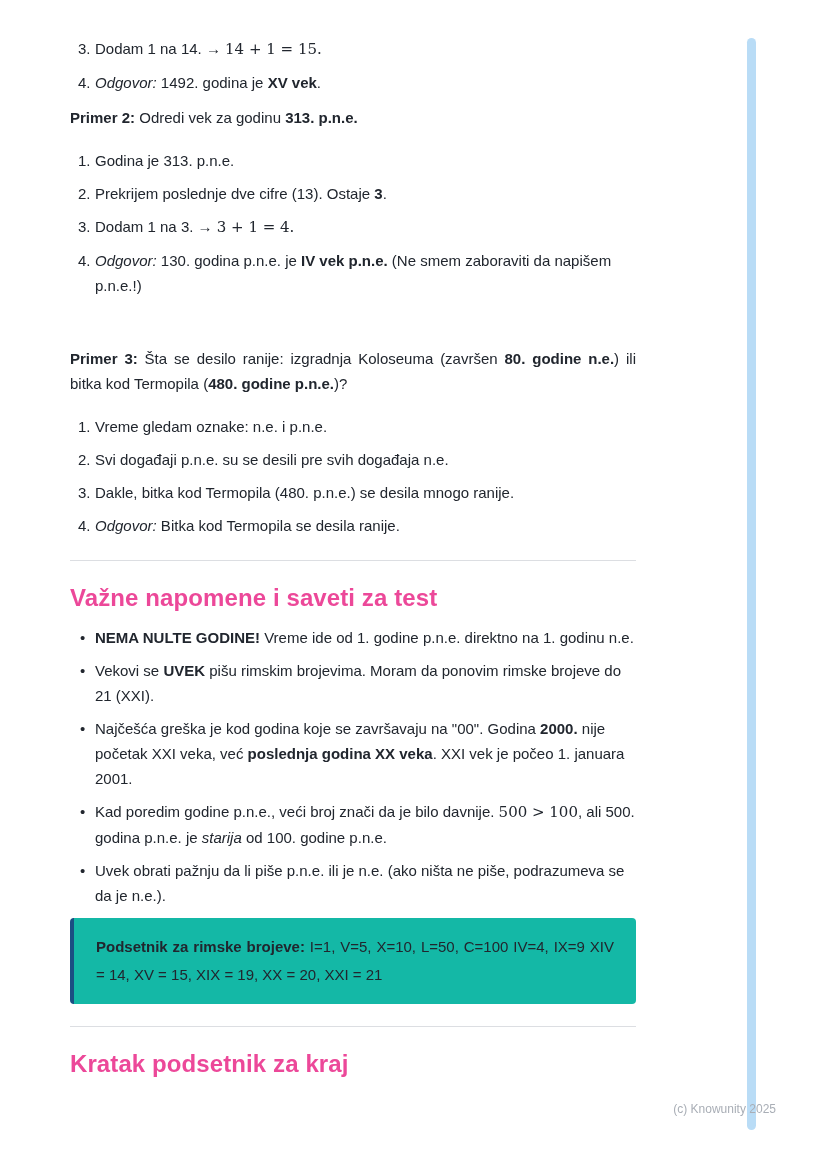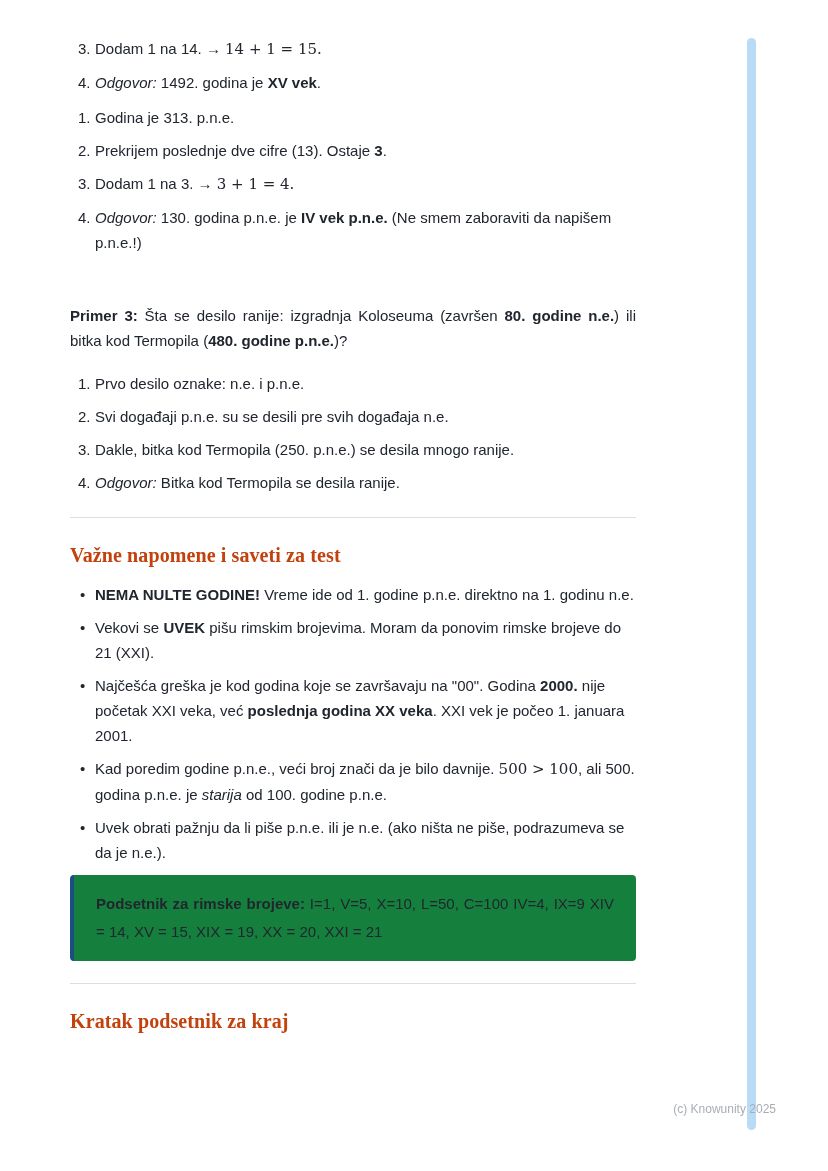--- a/index.html
+++ b/index.html
@@ -16,42 +16,41 @@
     left: 70px;
     top: 36px;
     width: 566px;
     font-size: 15px;
     line-height: 25px;
   }
   .b { font-weight: 700; }
   .i { font-style: italic; }
   .m { font-family: "DejaVu Serif", serif; }
   .heading {
-    color: #c2410c;
-    font-size: 20px;
+    color: #ec4899;
+    font-size: 24px;
     line-height: 30px;
     font-weight: 700;
     margin: 0 0 12px 0;
     letter-spacing: 0.1px;
-    font-family: Liberation Serif, serif;
   }
   .divider {
     border: none;
     border-top: 1px solid #dcdee2;
     margin: 22px 0;
   }
   .para { margin: 0 0 18px 0; }
   .para.justify { text-align: justify; margin-top: 48px; }
   .list { margin: 0 0 10px 0; }
   .list-item { display: flex; align-items: flex-start; margin: 0 0 8px 0; }
   .marker { flex: 0 0 17px; margin-left: 8px; }
   .bulleted .marker { flex: 0 0 15px; margin-left: 10px; }
   .item-text { flex: 1; }
   .callout {
-    background: #15803d;
+    background: #14b8a6;
     border-left: 4px solid #1b4f83;
     border-radius: 4px;
     padding: 15px 22px;
     margin: 10px 0 4px 0;
   }
   .callout-text { text-align: justify; line-height: 28px; }
   .scrollbar {
     position: absolute;
     right: 72px;
     top: 38px;
@@ -78,20 +77,21 @@
     <div class="list">
       <div class="list-item">
         <span class="marker">3.</span>
         <span class="item-text"><span>Dodam 1 na 14. → </span><span class="m">14 + 1 = 15.</span></span>
       </div>
       <div class="list-item">
         <span class="marker">4.</span>
         <span class="item-text"><span class="i">Odgovor:</span><span> 1492. godina je </span><span class="b">XV vek</span><span>.</span></span>
       </div>
     </div>
+    <p class="para"><span class="b">Primer 2:</span><span> Odredi vek za godinu </span><span class="b">313. p.n.e.</span></p>
     <div class="list">
       <div class="list-item">
         <span class="marker">1.</span>
         <span class="item-text"><span>Godina je 313. p.n.e.</span></span>
       </div>
       <div class="list-item">
         <span class="marker">2.</span>
         <span class="item-text"><span>Prekrijem poslednje dve cifre (13). Ostaje </span><span class="b">3</span><span>.</span></span>
       </div>
       <div class="list-item">
@@ -100,29 +100,29 @@
       </div>
       <div class="list-item">
         <span class="marker">4.</span>
         <span class="item-text"><span class="i">Odgovor:</span><span> 130. godina p.n.e. je </span><span class="b">IV vek p.n.e.</span><span> (Ne smem zaboraviti da napišem p.n.e.!)</span></span>
       </div>
     </div>
     <p class="para justify"><span class="b">Primer 3:</span><span> Šta se desilo ranije: izgradnja Koloseuma (završen </span><span class="b">80. godine n.e.</span><span>) ili bitka kod Termopila (</span><span class="b">480. godine p.n.e.</span><span>)?</span></p>
     <div class="list">
       <div class="list-item">
         <span class="marker">1.</span>
-        <span class="item-text"><span>Prvo desilo oznake: n.e. i p.n.e.</span></span>
+        <span class="item-text"><span>Vreme gledam oznake: n.e. i p.n.e.</span></span>
       </div>
       <div class="list-item">
         <span class="marker">2.</span>
         <span class="item-text"><span>Svi događaji p.n.e. su se desili pre svih događaja n.e.</span></span>
       </div>
       <div class="list-item">
         <span class="marker">3.</span>
-        <span class="item-text"><span>Dakle, bitka kod Termopila (250. p.n.e.) se desila mnogo ranije.</span></span>
+        <span class="item-text"><span>Dakle, bitka kod Termopila (480. p.n.e.) se desila mnogo ranije.</span></span>
       </div>
       <div class="list-item">
         <span class="marker">4.</span>
         <span class="item-text"><span class="i">Odgovor:</span><span> Bitka kod Termopila se desila ranije.</span></span>
       </div>
     </div>
     <hr class="divider">
     <h2 class="heading">Važne napomene i saveti za test</h2>
     <div class="list bulleted">
       <div class="list-item">

